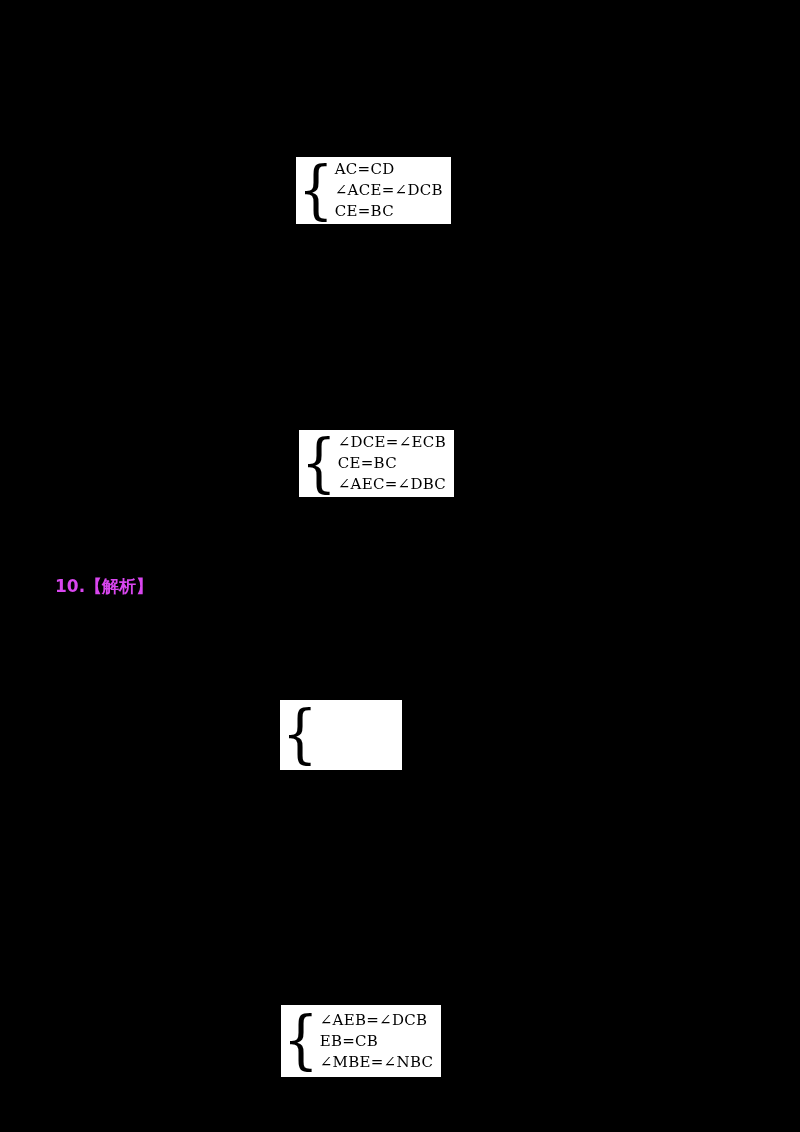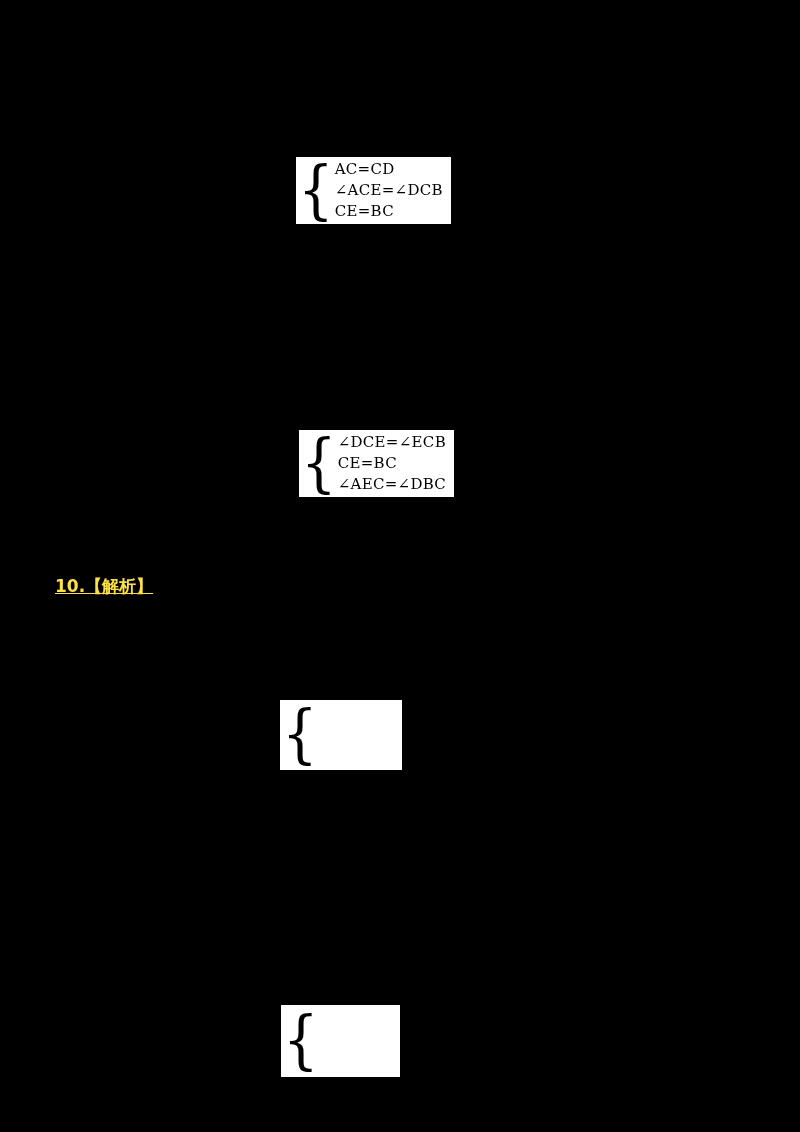--- a/index.html
+++ b/index.html
@@ -80,23 +80,28 @@
 
   <div class="eq-block" id="eq-block-1">
     <span class="brace">{</span>
     <span class="eq-lines">
       <span class="eq-line">∠DCE=∠ECB</span>
       <span class="eq-line">CE=BC</span>
       <span class="eq-line">∠AEC=∠DBC</span>
     </span>
   </div>
 
-  <div class="answer-marker" style="color: #fde047; text-decoration: underline;">10.【解析】</div>
+  <div class="answer-marker" style="color: #d946ef;">10.【解析】</div>
 
   <div class="eq-block" id="eq-block-2">
     <span class="brace">{</span>
   </div>
 
   <div class="eq-block" id="eq-block-3">
     <span class="brace">{</span>
+    <span class="eq-lines">
+      <span class="eq-line">∠AEB=∠DCB</span>
+      <span class="eq-line">EB=CB</span>
+      <span class="eq-line">∠MBE=∠NBC</span>
+    </span>
   </div>
 
 </div>
 
 </body></html>

